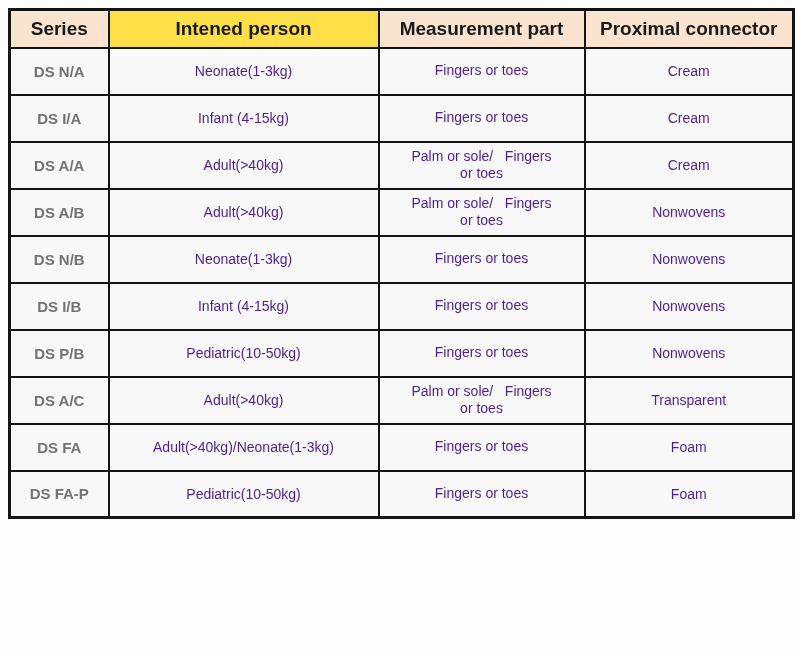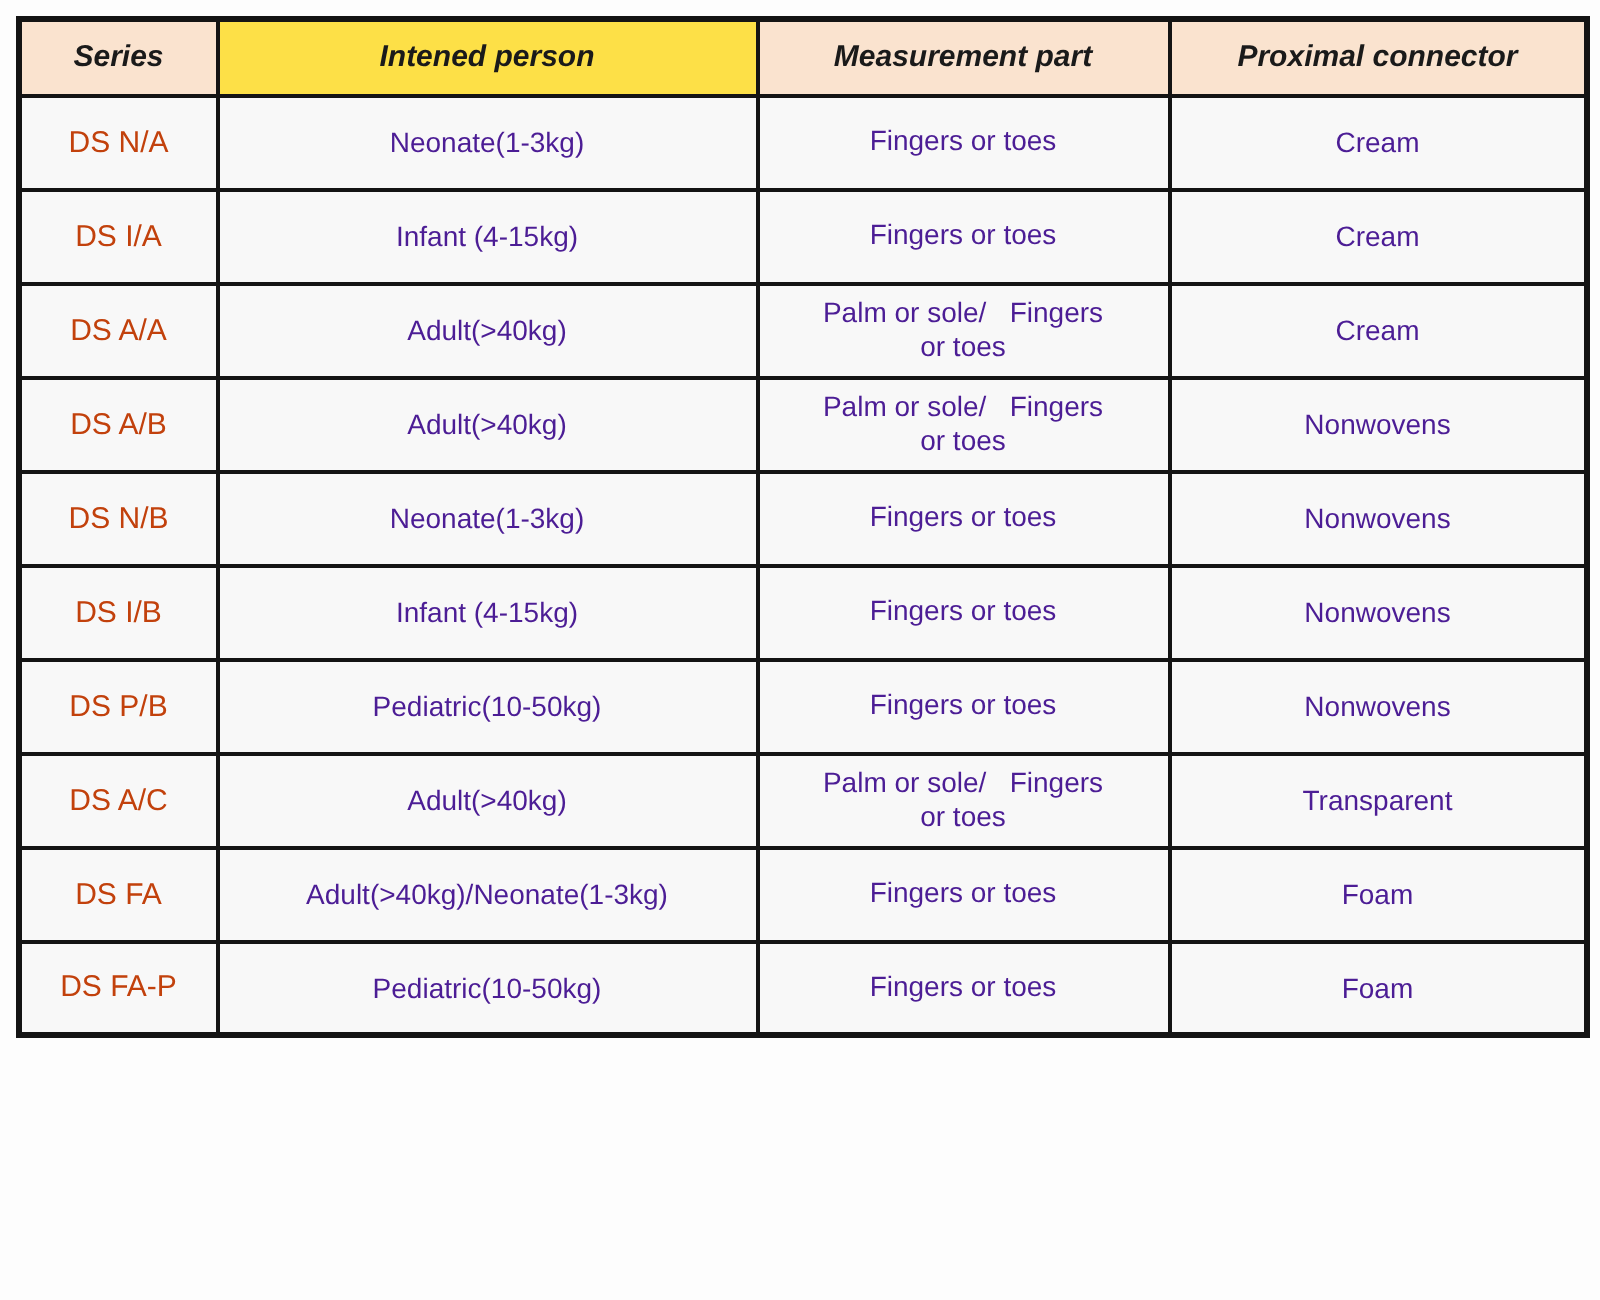--- a/index.html
+++ b/index.html
@@ -37,34 +37,33 @@
     overflow: hidden;
   }
   .title-cell {
     height: 44px;
     font-size: 16px;
     font-weight: bold;
     letter-spacing: 0.2px;
   }
   .header-row th {
     height: 38px;
-    font-size: 15px;
+    font-size: 19px;
     font-weight: bold;
-    font-style: italic;
   }
   .data-row td {
     height: 47px;
     font-size: 14px;
     background: #f8f8f8;
     color: #4c1d95;
   }
   .data-row td.series-cell {
-    font-weight: normal;
+    font-weight: bold;
     font-size: 15px;
-    color: #c2410c;
+    color: #737373;
   }
   .data-row td.measurement-cell {
     white-space: pre-wrap;
     line-height: 1.25;
     margin-left: 44px;
   }
   .col-series      { width: 99px; }
   .col-person      { width: 270px; }
   .col-measurement { width: 206px; }
   .col-connector   { width: 209px; }

